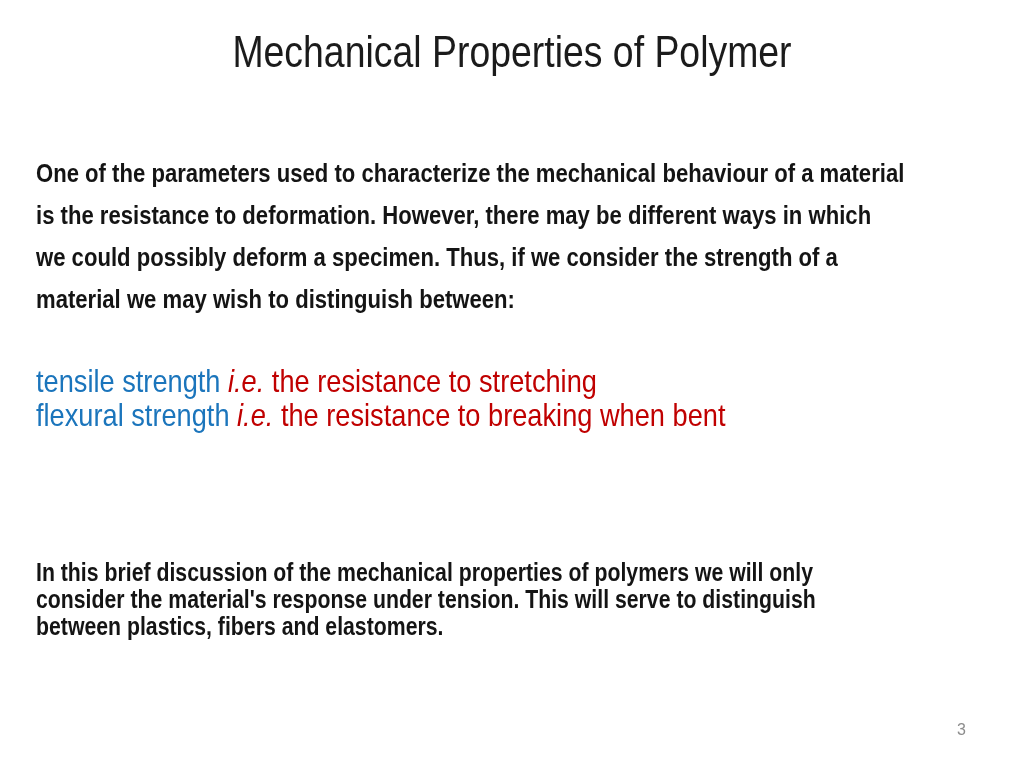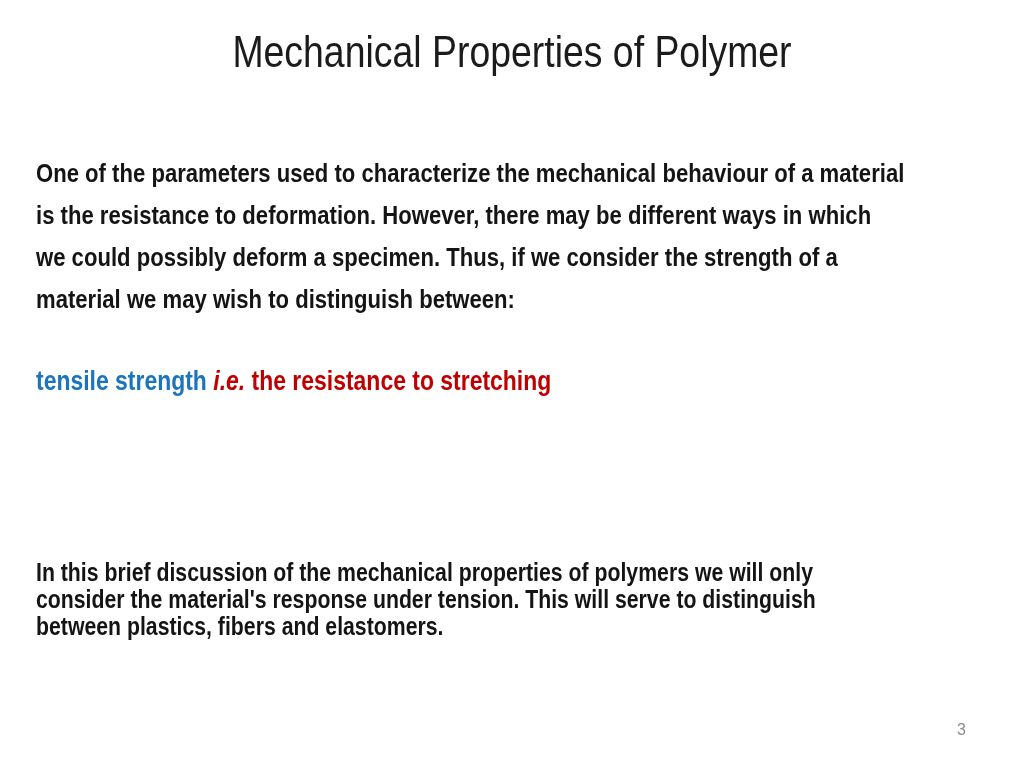--- a/index.html
+++ b/index.html
@@ -46,22 +46,22 @@
     left: 36px;
     font-size: 26px;
     font-weight: 700;
     color: var(--ink);
   }
   .intro .line { line-height: 42px; }
   .defs {
     position: absolute;
     top: 366px;
     left: 36px;
-    font-size: 27px;
-    font-weight: 700;
+    font-size: 32px;
+    font-weight: 400;
   }
   .def-item { margin-bottom: 3px; }
   .def-item .line { line-height: 31px; }
   .term { color: var(--blue); }
   .ie   { color: var(--red); font-style: italic; }
   .desc { color: var(--red); }
   .closing {
     position: absolute;
     top: 559px;
     left: 36px;
@@ -97,20 +97,27 @@
 
     <div class="def-item">
       <div class="line cond">
         <span class="term">tensile strength</span>
         <span class="ie">i.e.</span>
         <span class="desc">the resistance to stretching</span>
       </div>
     </div>
 
 
+    <div class="def-item">
+      <div class="line cond">
+        <span class="term">flexural strength</span>
+        <span class="ie">i.e.</span>
+        <span class="desc">the resistance to breaking when bent</span>
+      </div>
+    </div>
 
 
   </div>
 
   <div class="closing">
     <div class="line cond">In this brief discussion of the mechanical properties of polymers we will only</div>
     <div class="line cond">consider the material's response under tension. This will serve to distinguish</div>
     <div class="line cond">between plastics, fibers and elastomers.</div>
   </div>
 

